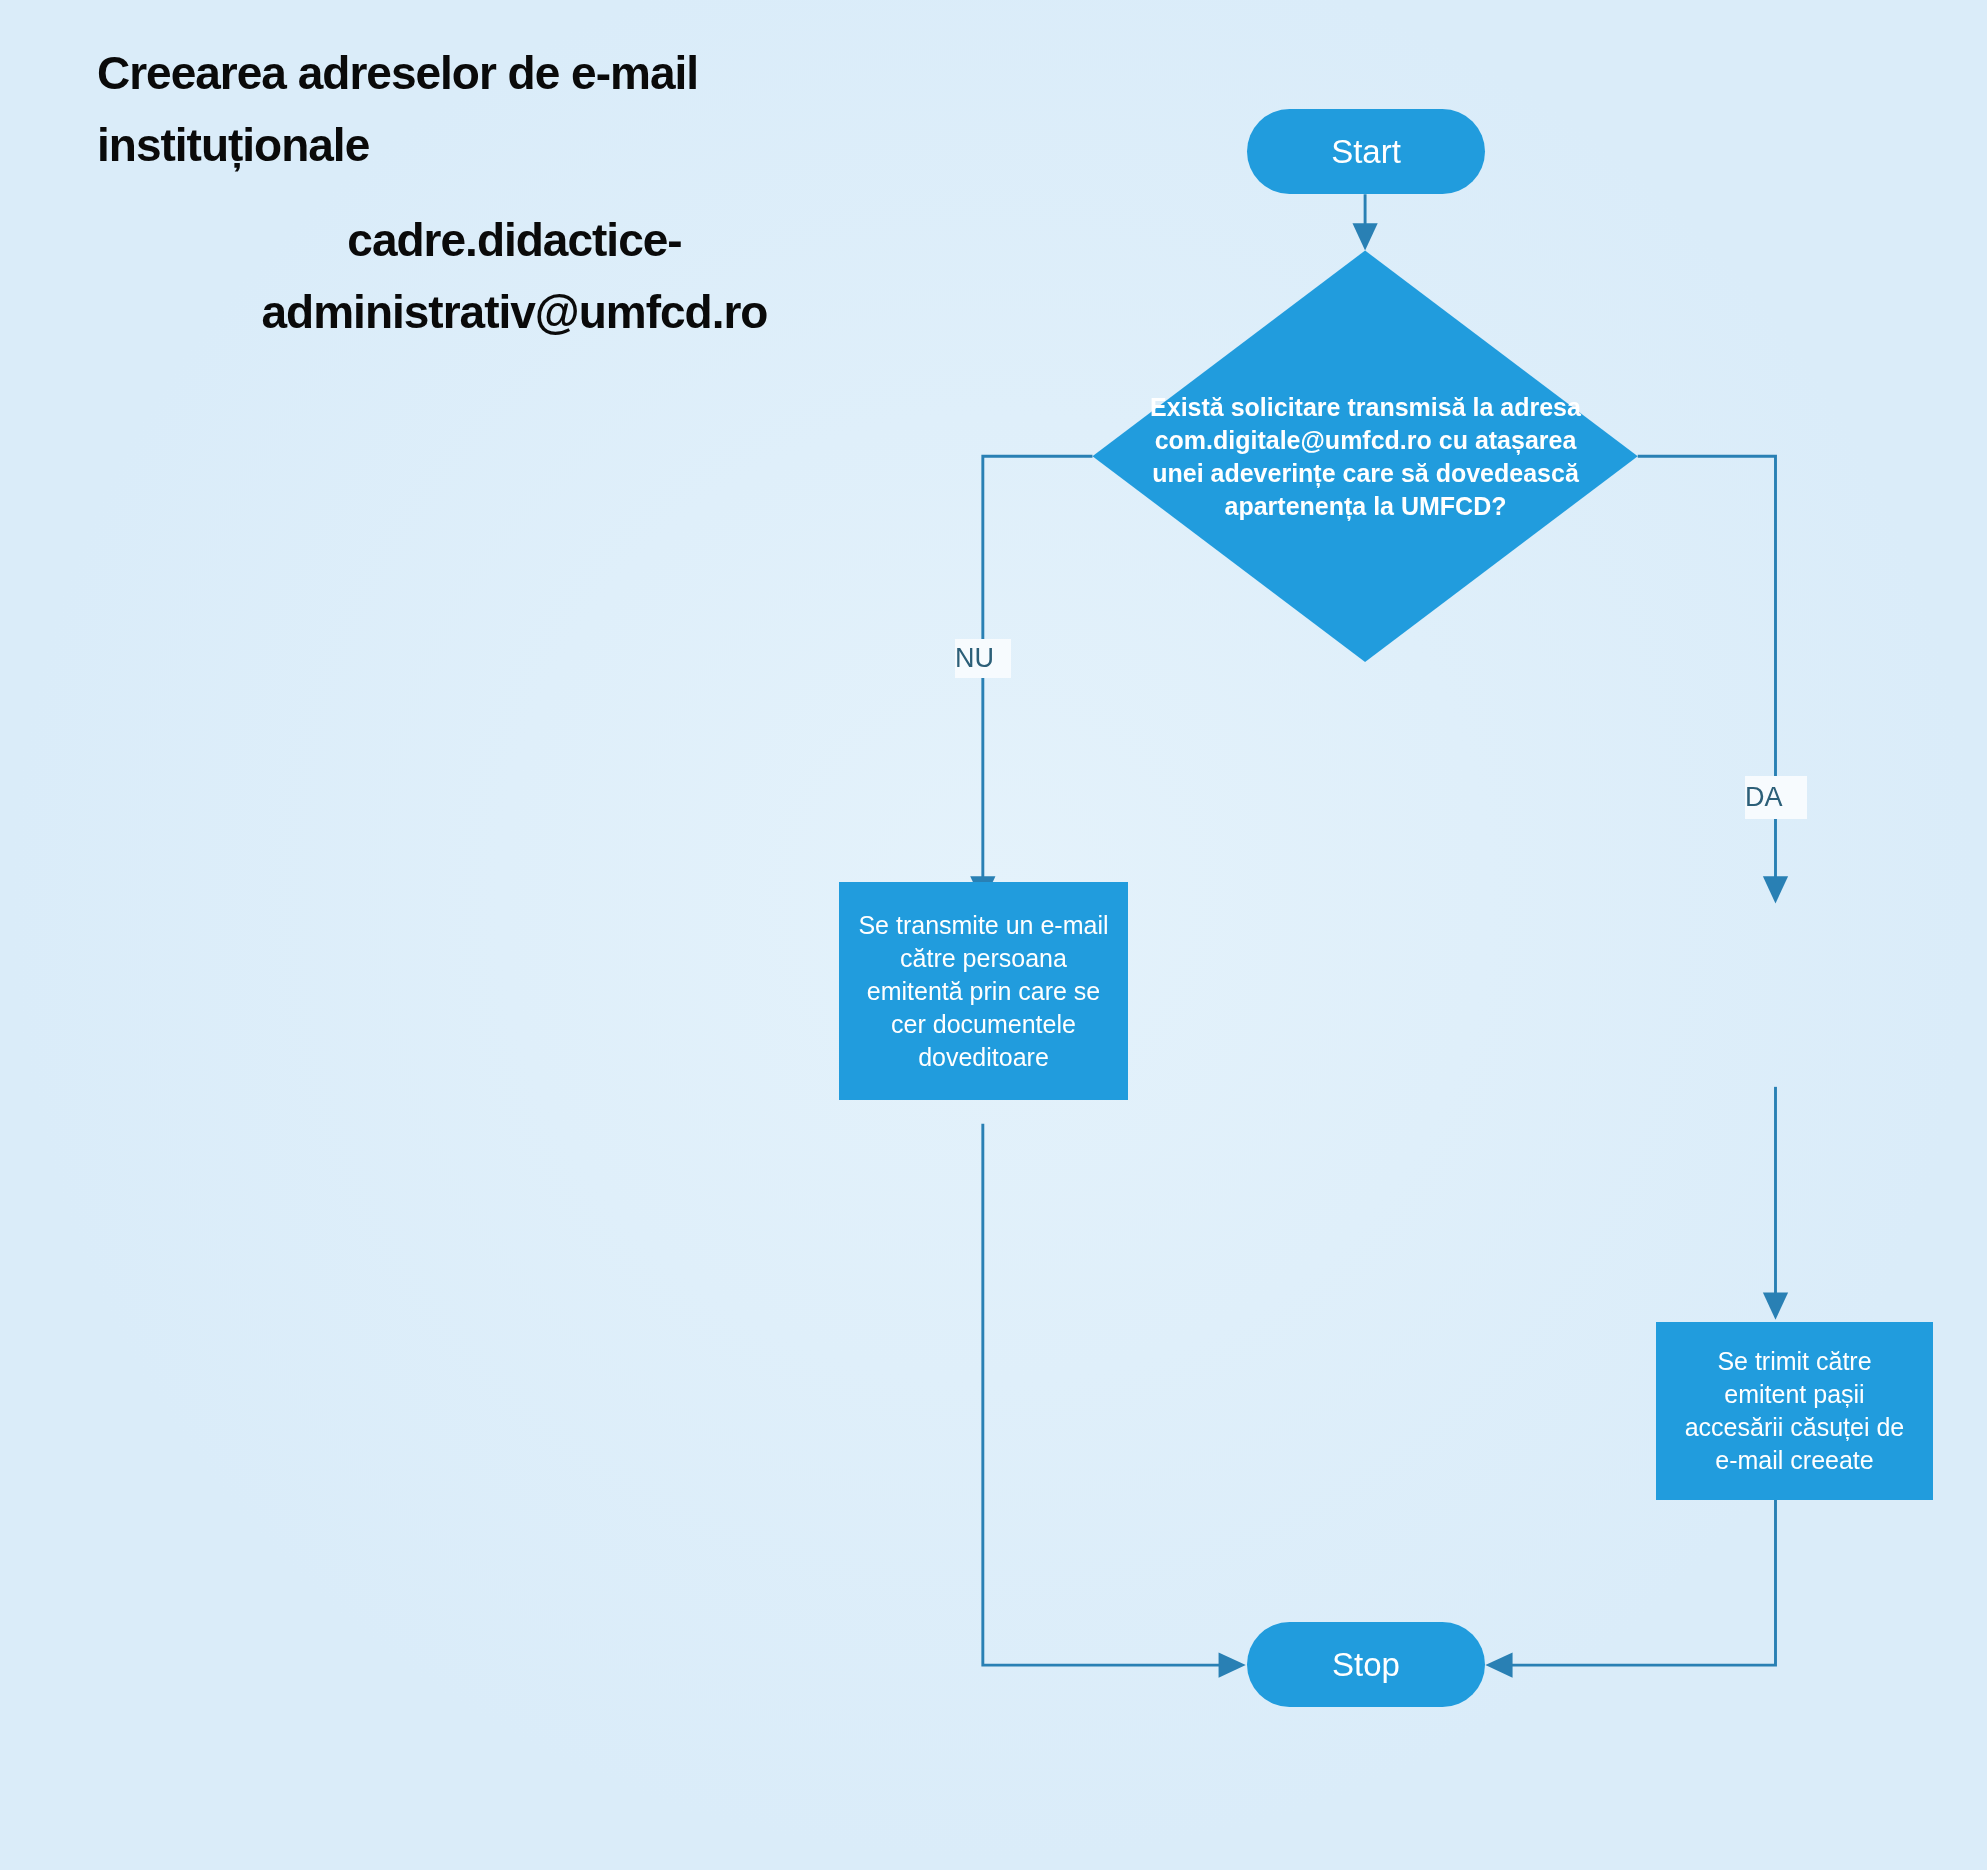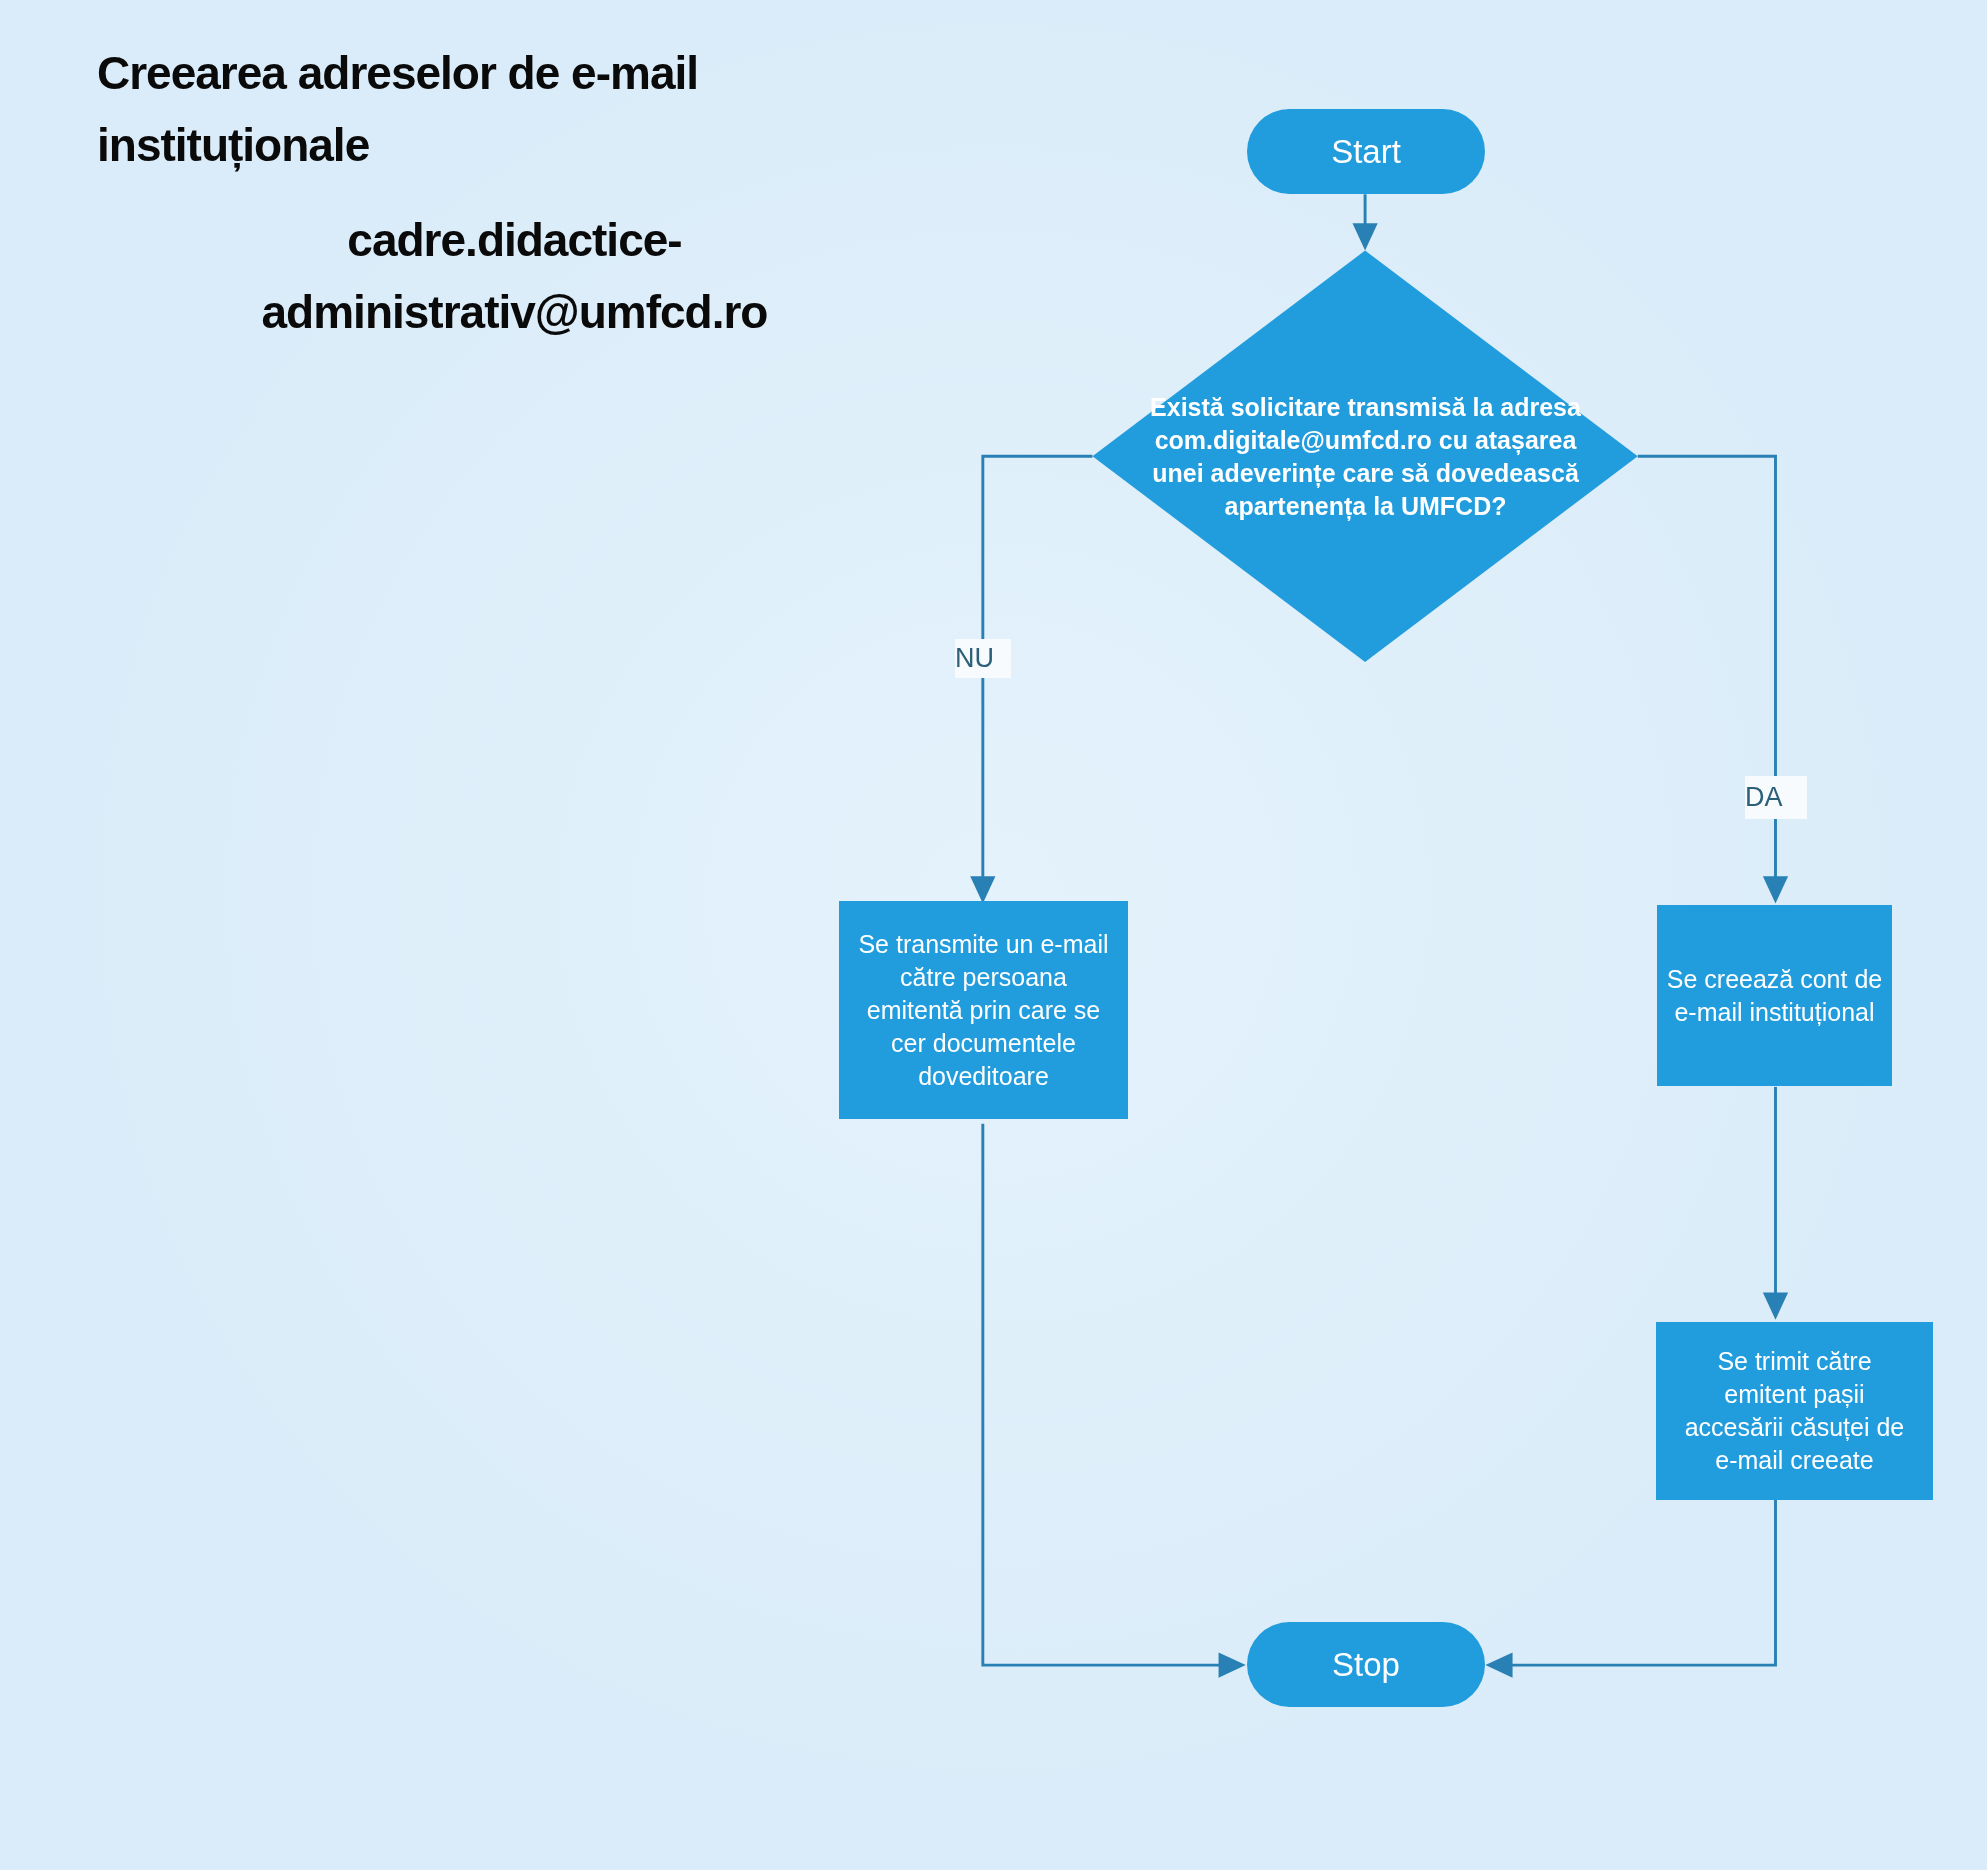--- a/index.html
+++ b/index.html
@@ -50,21 +50,21 @@
   .node-start{left:1247px;top:109px;width:238px;height:85px;}
   .node-stop{left:1247px;top:1622px;width:238px;height:85px;}
 
   .decision-text{
     position:absolute;left:1123px;top:374px;width:485px;height:165px;
     display:flex;align-items:center;justify-content:center;
     color:var(--node-text);font-size:25px;line-height:33px;
     text-align:center;white-space:pre-line;font-weight:bold;
   }
 
-  .rect-left{left:839px;top:901px;width:289px;height:218px;}
+  .rect-left{left:839px;top:882px;width:289px;height:218px;}
   .rect-right-1{left:1657px;top:905px;width:235px;height:181px;}
   .rect-right-2{left:1656px;top:1322px;width:277px;height:178px;}
 
   .edge-label{
     position:absolute;background:var(--edge-label-bg);color:var(--edge-label-text);
     font-size:27px;display:flex;align-items:center;justify-content:flex-start;
   }
   .label-nu{left:955px;top:639px;width:56px;height:39px;}
   .label-da{left:1745px;top:776px;width:62px;height:43px;}
 </style>
@@ -115,22 +115,20 @@
   </div>
   <div class="edge-label label-da">
     <span>DA</span>
   </div>
 
   <div class="node rect rect-left">Se transmite un e-mail
 către persoana
 emitentă prin care se
 cer documentele
 doveditoare</div>
-  <div class="node rect rect-right-1">Se creează cont de
-e-mail instituțional</div>
   <div class="node rect rect-right-2">Se trimit către
 emitent pașii
 accesării căsuței de
 e-mail creeate</div>
 
   <div class="node pill node-stop">
     <span>Stop</span>
   </div>
 
 </div>

